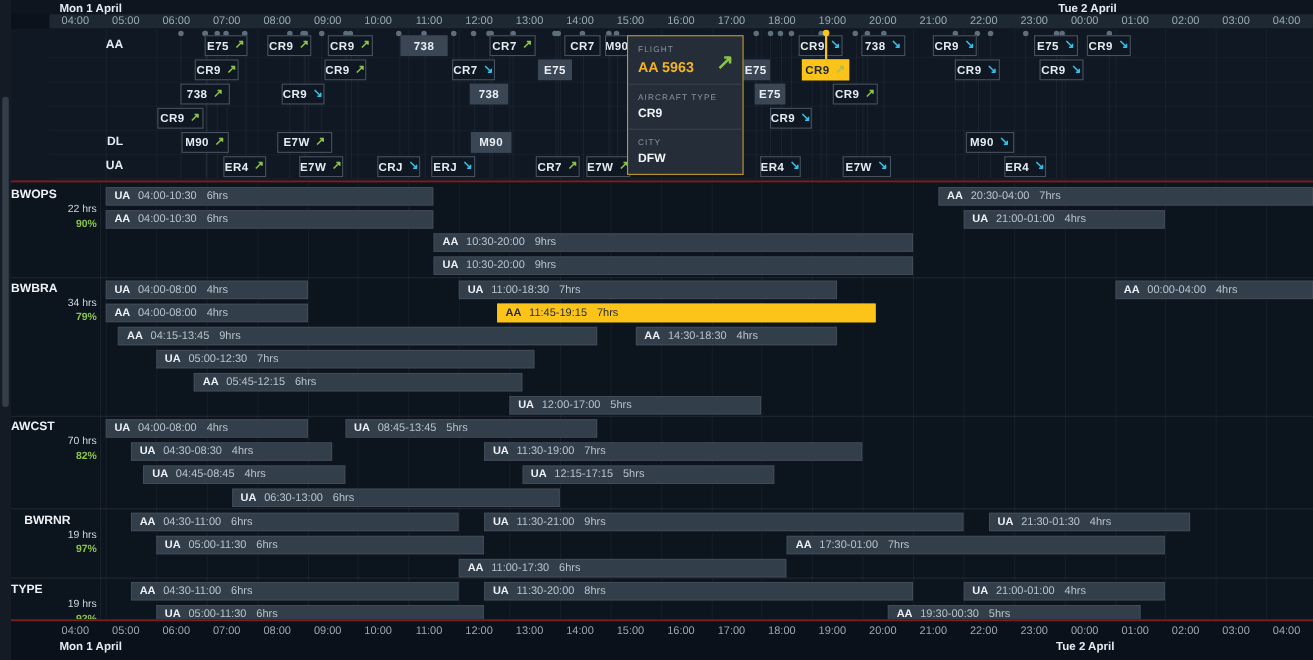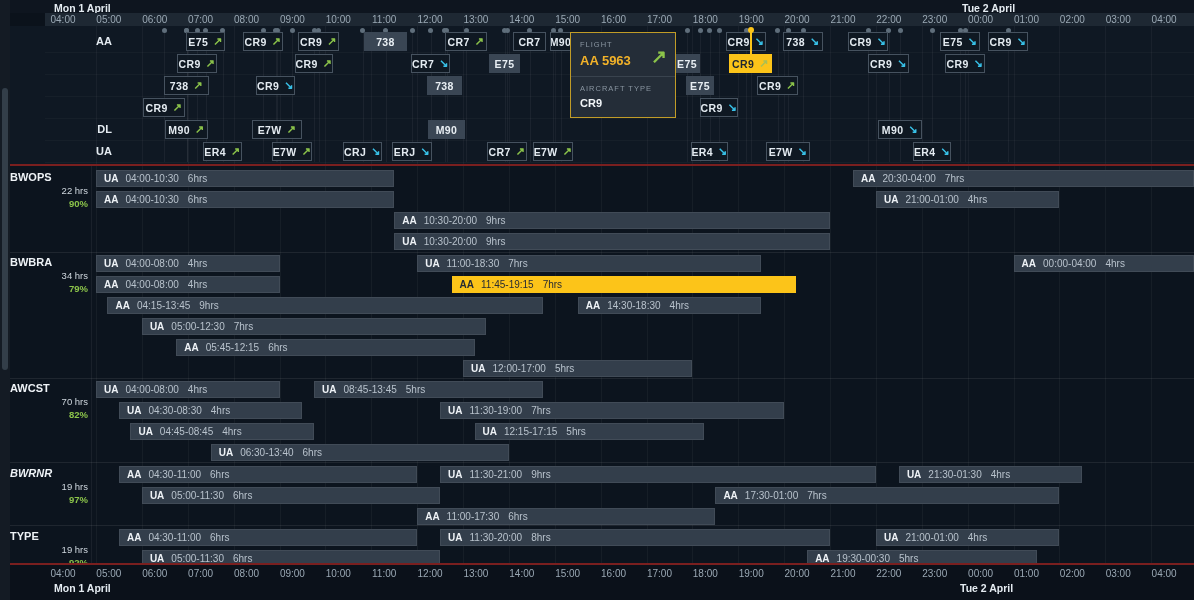--- a/index.html
+++ b/index.html
@@ -20,21 +20,21 @@
   .abs{position:absolute;}
   
   #date-strip{left:0;top:0;width:1194px;height:13px;background:var(--bg-date);}
   #axis-strip{left:45px;top:13px;width:1149px;height:13px;background:var(--bg-axis);}
   #flight-area{left:0;top:26px;width:1194px;height:138px;background:var(--bg-flight);overflow:hidden;}
   #redline-top{left:0;top:164px;width:1194px;height:2px;background:var(--red);}
   #crew-area{left:0;top:166px;width:1194px;height:397px;background:var(--bg-crew);overflow:hidden;}
   #redline-bottom{left:0;top:563px;width:1194px;height:2px;background:var(--red);}
   #bottom-axis{left:0;top:565px;width:1194px;height:35px;background:#0b111a;}
   .date-label{font-size:10.5px;font-weight:bold;color:var(--txt);white-space:nowrap;}
-  .hour-label{font-size:10px;color:var(--dim);width:36px;text-align:center;white-space:nowrap;}
+  .hour-label{font-size:10px;color:var(--dim);width:36px;text-align:right;white-space:nowrap;}
   .gridline{width:1px;background:var(--grid);}
   .stem{width:1px;background:rgba(255,255,255,0.05);}
   
   .frow-label{font-size:11px;font-weight:bold;color:var(--txt);width:32px;text-align:right;}
   .fblock{
     height:19px;box-sizing:border-box;border:1px solid var(--blk-border);
     background:var(--blk-bg);color:var(--txt);font-size:10.5px;font-weight:bold;
     display:flex;align-items:center;justify-content:center;gap:5px;
     letter-spacing:0.4px;overflow:hidden;white-space:nowrap;z-index:3;cursor:pointer;
   }
@@ -493,24 +493,24 @@
         <span>04:45-08:45</span>
         <span class="dur">4hrs</span>
       </div>
       <div class="abs cbar" style="left: 474.51px; top: 257px; width: 229.4px;">
         <span class="carrier">UA</span>
         <span>12:15-17:15</span>
         <span class="dur">5hrs</span>
       </div>
       <div class="abs cbar" style="left: 210.7px; top: 278px; width: 298.22px;">
         <span class="carrier">UA</span>
-        <span>06:30-13:40</span>
-        <span class="dur">6hrs</span>
-      </div>
-      <div class="abs crew-name" style="left: 10px; top: 301px; font-style: italic;">BWRNR</div>
+        <span>06:30-13:00</span>
+        <span class="dur">6hrs</span>
+      </div>
+      <div class="abs crew-name" style="left: 22px; top: 301px;">BWRNR</div>
       <div class="abs crew-hrs" style="left: 10px; top: 315px;">19 hrs</div>
       <div class="abs crew-pct" style="left: 10px; top: 328px;">97%</div>
       <div class="abs cbar" style="left: 118.94px; top: 300px; width: 298.22px;">
         <span class="carrier">AA</span>
         <span>04:30-11:00</span>
         <span class="dur">6hrs</span>
       </div>
       <div class="abs cbar" style="left: 440.1px; top: 300px; width: 435.86px;">
         <span class="carrier">UA</span>
         <span>11:30-21:00</span>
@@ -574,20 +574,24 @@
 
   <div class="abs" id="tooltip">
     <div class="tip-sec">
       <div class="tip-label">FLIGHT</div>
       <div class="tip-value accent">AA 5963</div>
       <span id="tip-arrow">↗</span>
     </div>
     <div class="tip-sec">
       <div class="tip-label">AIRCRAFT TYPE</div>
       <div class="tip-value">CR9</div>
+    </div>
+    <div class="tip-sec">
+      <div class="tip-label">CITY</div>
+      <div class="tip-value">DFW</div>
     </div>
   </div>
 
   <div class="abs" id="left-strip"></div>
   <div class="abs" id="left-thumb"></div>
 <div class="abs hour-label" style="left: 45px; top: 14px;">04:00</div>
     <div class="abs hour-label" style="left: 45px; top: 568px;">04:00</div>
     <div class="abs hour-label" style="left: 90.88px; top: 14px;">05:00</div>
     <div class="abs hour-label" style="left: 90.88px; top: 568px;">05:00</div>
     <div class="abs hour-label" style="left: 136.76px; top: 14px;">06:00</div>

